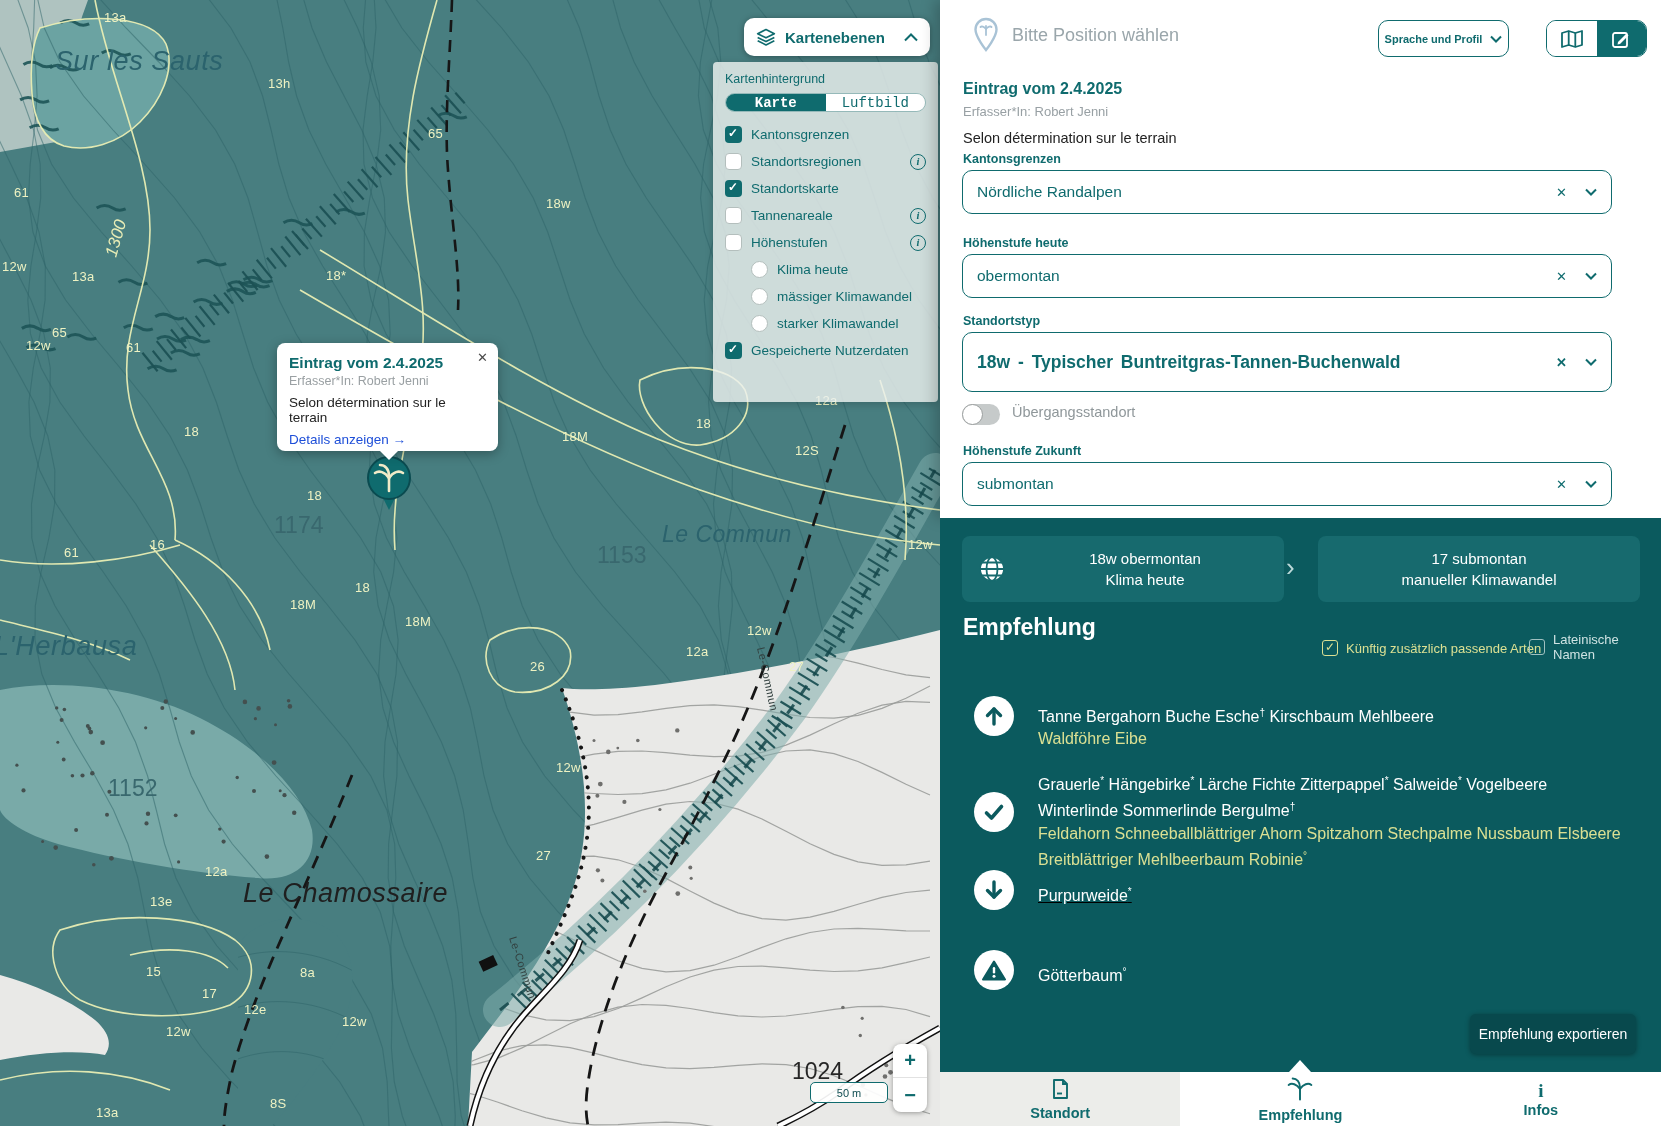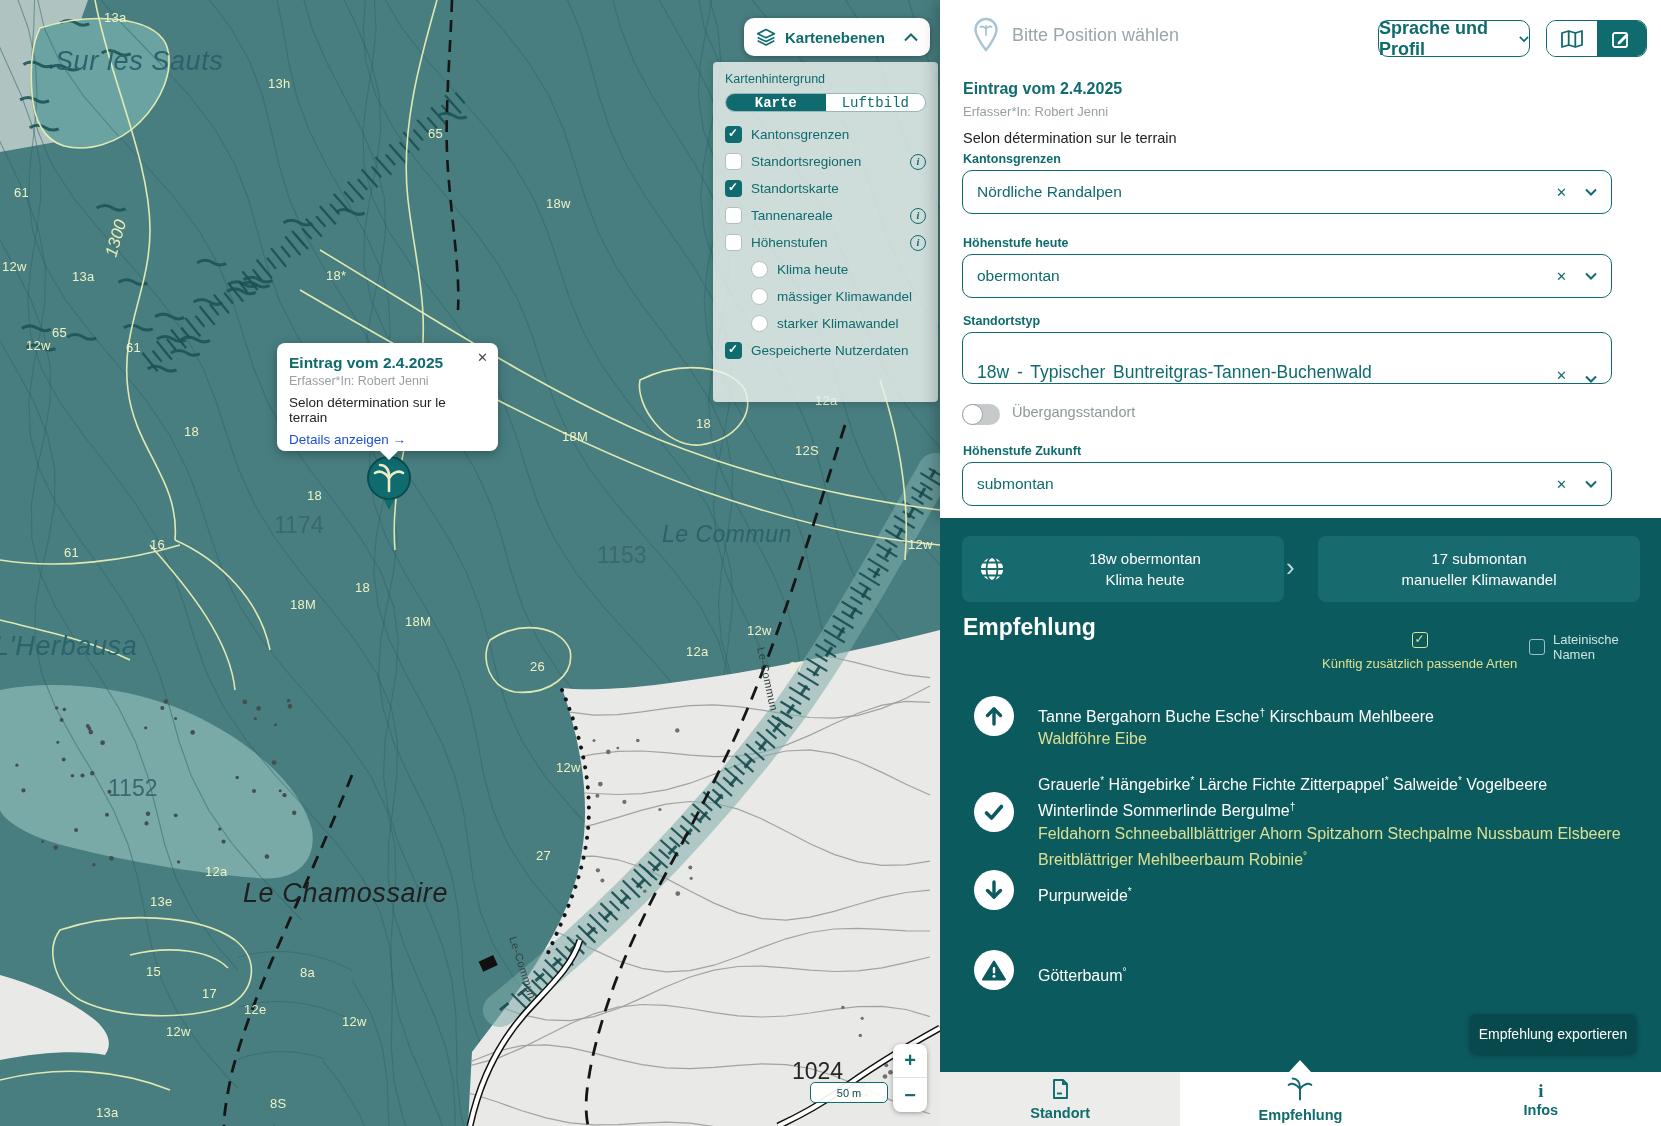--- a/index.html
+++ b/index.html
@@ -56,36 +56,36 @@
     color:#0f6b6e;font-size:20px;font-weight:bold;cursor:pointer;}
   .zoomctl div:first-child{border-bottom:1px solid #e2e2e2;}
   .scalebar{position:absolute;left:810px;top:1082px;width:78px;height:21px;background:rgba(255,255,255,.92);
     border:1.5px solid #0f6b6e;border-radius:5px;color:#114e52;font-size:11px;
     display:flex;align-items:center;justify-content:center;}
   
   .rpanel{position:absolute;left:940px;top:0;width:721px;height:518px;background:#fff;
     box-shadow:-5px 0 14px rgba(0,0,0,.22);}
   .hdr-pin{position:absolute;left:33px;top:17px;}
   .hdr-hint{position:absolute;left:72px;top:25px;color:#9aa6ab;font-size:18px;}
-  .btn-lang{position:absolute;left:438px;top:20px;width:152px;height:37px;border:1.5px solid #0f6b6e;
-    border-radius:10px;color:#0f6b6e;font-size:18px;font-weight:600;display:flex;align-items:center;
+  .btn-lang{position:absolute;left:438px;top:20px;width:131px;height:37px;border:1.5px solid #0f6b6e;
+    border-radius:10px;color:#0f6b6e;font-size:11px;font-weight:600;display:flex;align-items:center;
     justify-content:center;gap:8px;background:#fff;cursor:pointer;}
   .viewtoggle{position:absolute;left:606px;top:20px;width:101px;height:37px;border:1.5px solid #0f6b6e;
     border-radius:10px;overflow:hidden;display:flex;}
   .viewtoggle>div{flex:1;display:flex;align-items:center;justify-content:center;cursor:pointer;}
   .viewtoggle .vt-map{background:#fff;}
   .viewtoggle .vt-edit{background:#0f6b6e;}
   .e-title{position:absolute;left:23px;top:80px;color:#0f6b6e;font-size:16px;font-weight:bold;}
   .e-auth{position:absolute;left:23px;top:104px;color:#98a0a4;font-size:13px;}
   .e-note{position:absolute;left:23px;top:130px;color:#222;font-size:14.5px;}
   .flabel{position:absolute;left:23px;color:#0f6b6e;font-size:12.5px;font-weight:600;}
   .fbox{position:absolute;left:22px;width:650px;height:44px;border:1.5px solid #0f6b6e;border-radius:10px;
     background:#fff;display:flex;align-items:center;padding:0 14px;color:#0f6b6e;font-size:15.5px;cursor:text;}
   .fbox .val{flex:1;}
-  .fbox.big{height:52px;font-size:17.5px;font-weight:400;word-spacing:3px;align-items:flex-end;}
+  .fbox.big{height:60px;font-size:17.5px;font-weight:700;word-spacing:3px;}
   .fx{color:#0f6b6e;font-size:13px;margin-right:18px;cursor:pointer;}
   .fchev{cursor:pointer;display:flex;}
   .togglerow{position:absolute;left:22px;top:404px;display:flex;align-items:flex-start;gap:12px;}
   .track{width:38px;height:21px;border-radius:11px;background:#c6caca;position:relative;cursor:pointer;}
   .knob{position:absolute;left:0px;top:0px;width:21px;height:21px;border-radius:50%;background:#fff;
     border:1px solid #9b9f9f;}
   .togglelabel{color:#8f979a;font-size:14.5px;}
   
   .tealsec{position:absolute;left:940px;top:518px;width:721px;height:554px;background:#0b5a5e;}
   .chip{position:absolute;top:18px;height:66px;width:322px;background:#176a6e;border-radius:8px;
@@ -713,21 +713,21 @@
     </div>
     <div class="chip-chev">›</div>
     <div class="chip" style="left:378px;">
       <div class="txt">
         <div>17 submontan</div>
         <div>manueller Klimawandel</div>
       </div>
     </div>
 
     <div class="rec-title">Empfehlung</div>
-    <div class="rcb checked" style="left:382px;top:114px;flex-direction:column;">
+    <div class="rcb checked" style="left:382px;top:122px;">
       <span class="sq"></span>
       <span class="lbltxt">Künftig zusätzlich passende Arten</span>
     </div>
     <div class="rcb un" style="left:589px;top:114px;">
       <span class="sq"></span>
       <span class="lbltxt">Lateinische Namen</span>
     </div>
 
     <div id="rec-rows">
         <div class="rec-circle" style="top: 178px;">
@@ -754,21 +754,21 @@
           <div class="g"><span>Breitblättriger Mehlbeerbaum Robinie</span><sup>°</sup></div>
         </div>
         <div class="rec-circle" style="top: 352px;">
           <svg width="22" height="22" viewBox="0 0 22 22">
             <g stroke="#0b5a5e" stroke-width="3.4" fill="none" stroke-linecap="round" stroke-linejoin="round">
               <path d="M11,3 V18"></path>
               <path d="M4.5,11.5 L11,18 L17.5,11.5"></path>
             </g>
           </svg>
         </div>
-        <div class="rec-lines" style="top: 363px;">
+        <div class="rec-lines" style="top: 363px; text-decoration: underline;">
           <div class="w"><span>Purpurweide</span><sup>*</sup></div>
         </div>
         <div class="rec-circle" style="top: 432px;">
           <svg width="24" height="21" viewBox="0 0 24 21">
             <path d="M12,1.5 L23,19.5 H1 Z" fill="#0b5a5e" stroke="#0b5a5e" stroke-width="2" stroke-linejoin="round"></path>
             <rect x="10.8" y="7" width="2.4" height="6.5" rx="1.2" fill="#fff"></rect>
             <circle cx="12" cy="16.3" r="1.5" fill="#fff"></circle>
           </svg>
         </div>
         <div class="rec-lines" style="top: 443px;">

